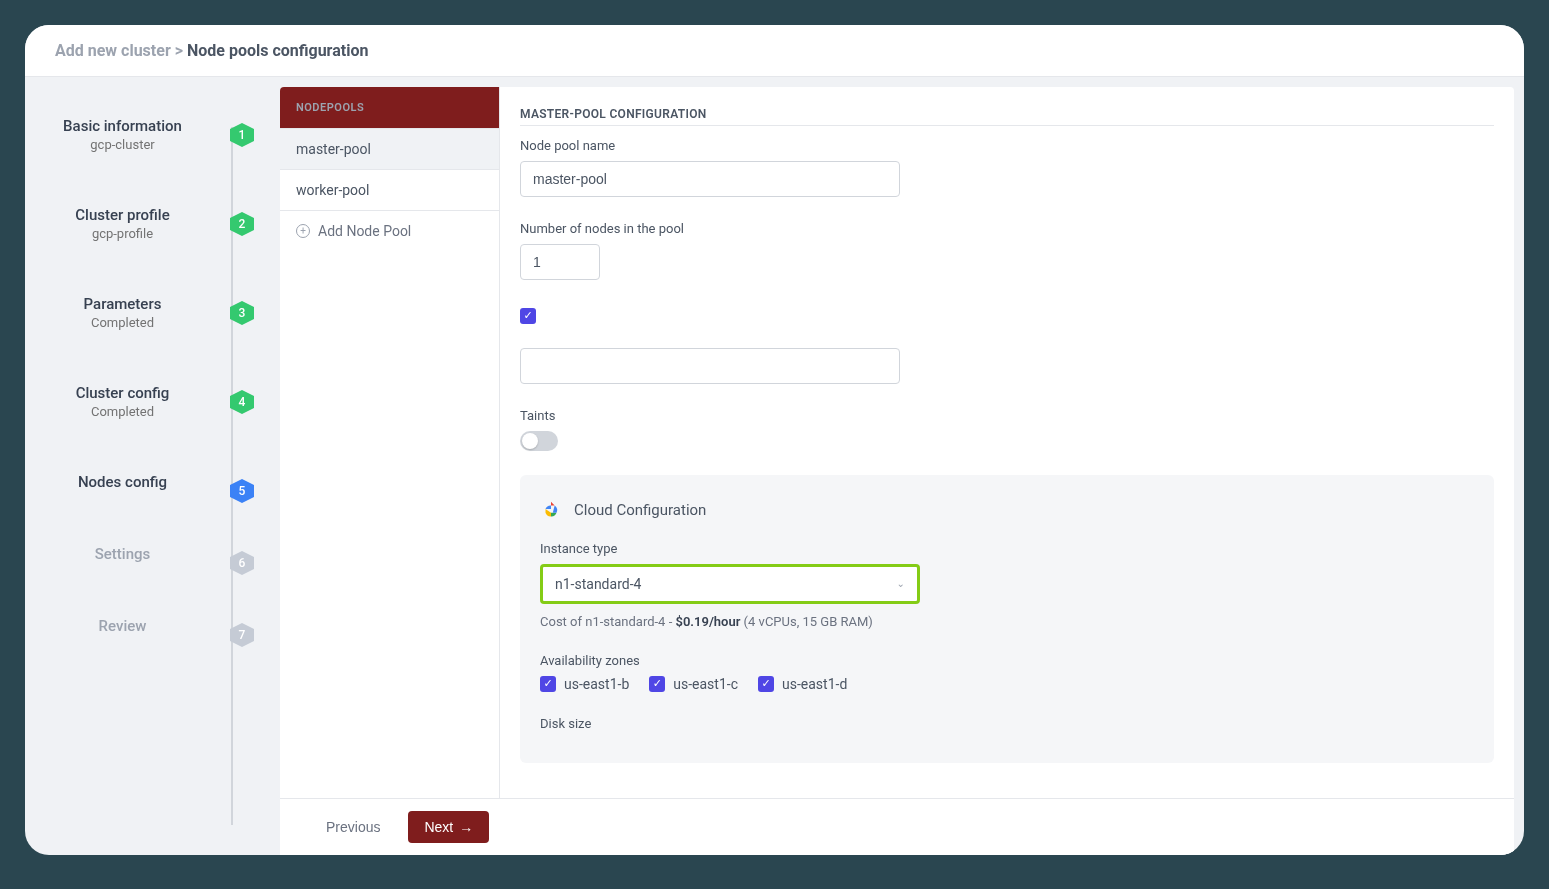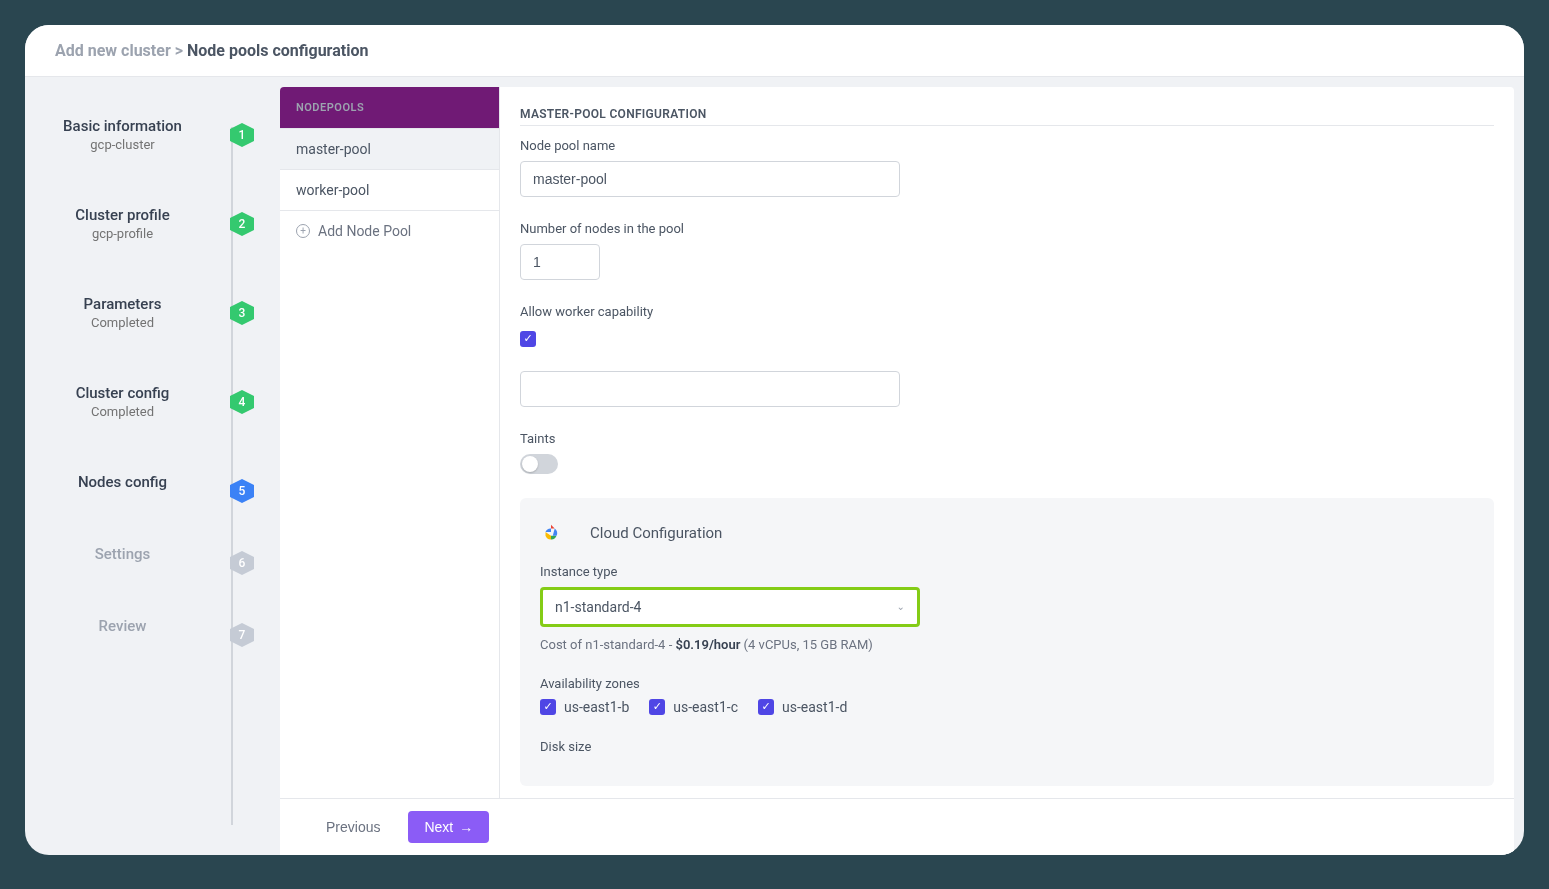--- a/index.html
+++ b/index.html
@@ -108,21 +108,21 @@
     .pool-list {
       width: 220px;
       border-right: 1px solid #e5e7eb;
     }
     .pool-header {
       font-size: 11px;
       color: #9ca3af;
       font-weight: 600;
       letter-spacing: 0.5px;
       padding: 14px 16px;
-      background: #701a75;
+      background: #7f1d1d;
       border-bottom: 1px solid #e5e7eb;
     }
     .pool-item {
       padding: 12px 16px;
       font-size: 14px;
       color: #4b5563;
       border-bottom: 1px solid #e5e7eb;
       cursor: pointer;
     }
     .pool-item.active {
@@ -225,21 +225,21 @@
     }
     .cloud-section {
       background: #f5f6f8;
       border-radius: 6px;
       padding: 24px 20px;
       margin-top: 10px;
     }
     .cloud-title {
       display: flex;
       align-items: center;
-      gap: 28px;
+      gap: 12px;
       font-size: 15px;
       color: #4b5563;
       margin-bottom: 20px;
     }
     .gcp-icon {
       width: 22px;
       height: 22px;
     }
     .select {
       border: 3px solid #84cc16;
@@ -287,21 +287,21 @@
       border: none;
       display: inline-flex;
       align-items: center;
       gap: 6px;
     }
     .btn-prev {
       background: transparent;
       color: #6b7280;
     }
     .btn-next {
-      background: #8b5cf6;
+      background: #7f1d1d;
       color: #fff;
     }
     .chevron {
       font-size: 10px;
       color: #9ca3af;
     }
   </style>
 </head>
 <body>
 
@@ -398,21 +398,20 @@
             <div class="label">Node pool name</div>
             <input class="input" value="master-pool" style="">
           </div>
 
           <div class="field">
             <div class="label">Number of nodes in the pool</div>
             <input class="input small" value="1" style="">
           </div>
 
           <div class="field">
-            <div class="label">Allow worker capability</div>
             <div class="checkbox">✓</div>
           </div>
 
           <div class="field">
             <input class="input" style="">
           </div>
 
           <div class="field">
             <div class="label">Taints</div>
             <div class="toggle">

